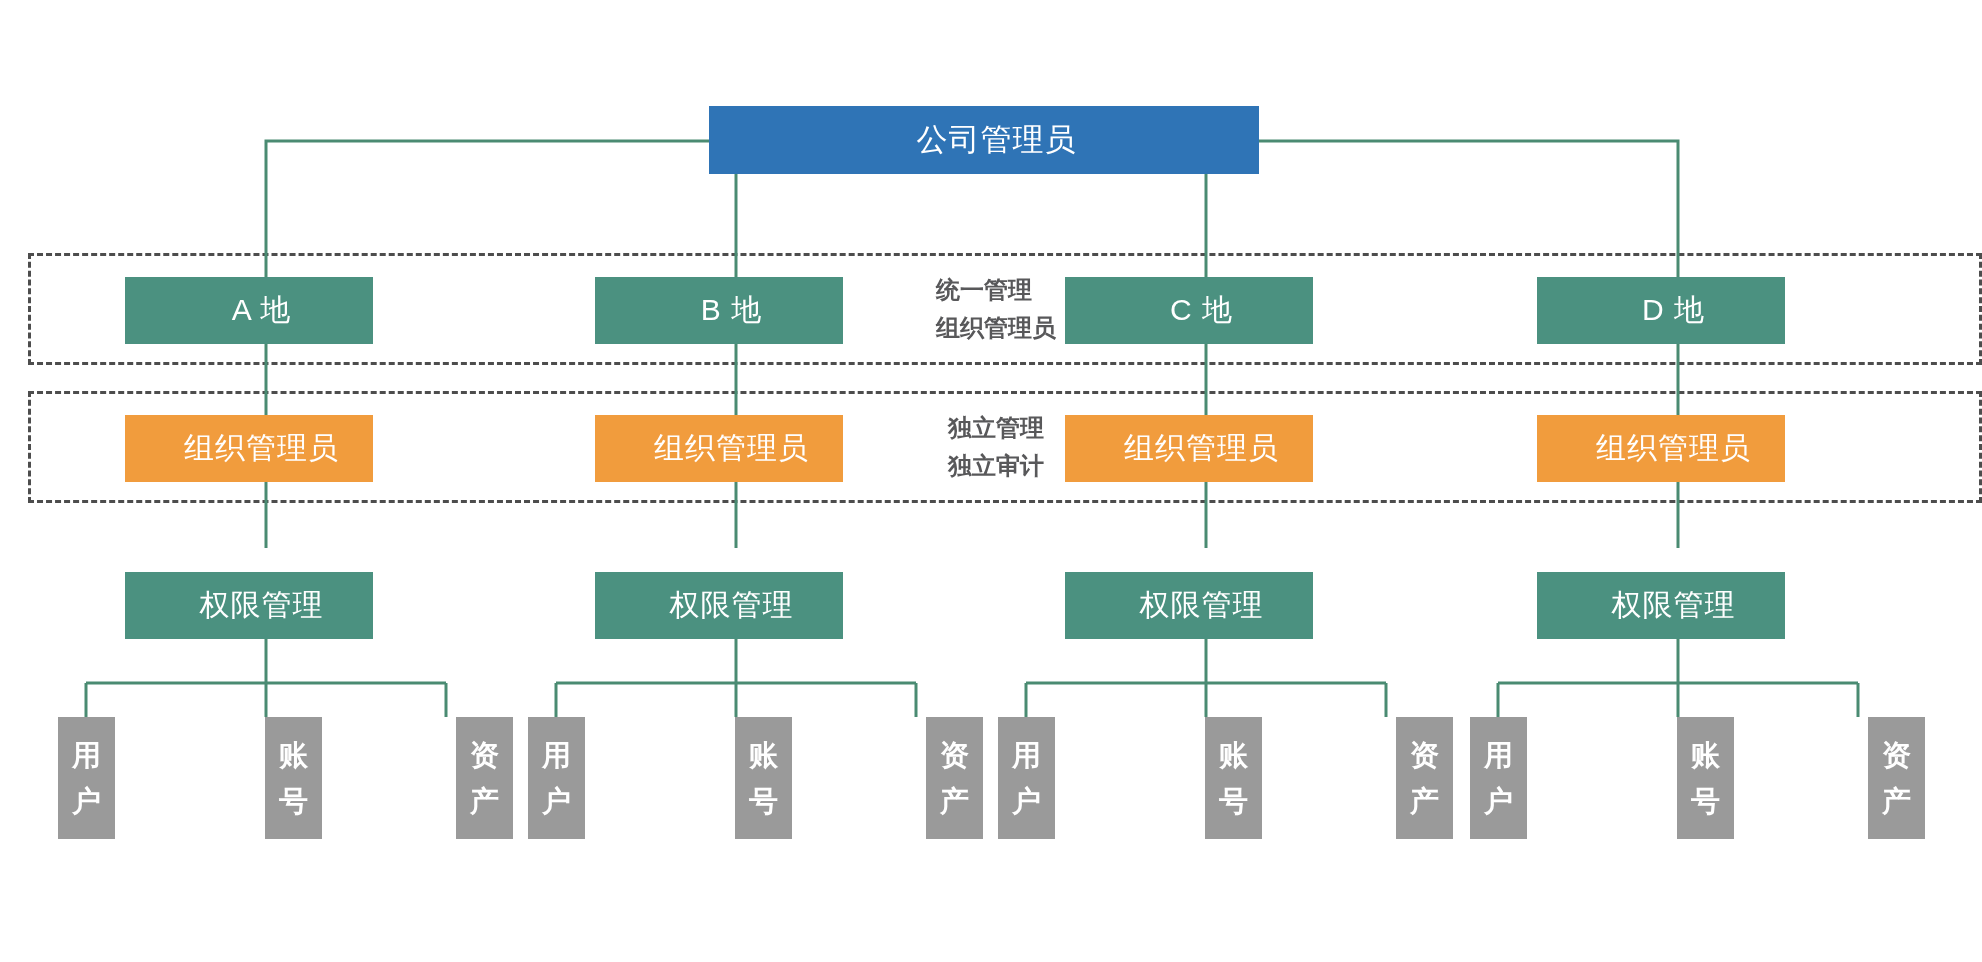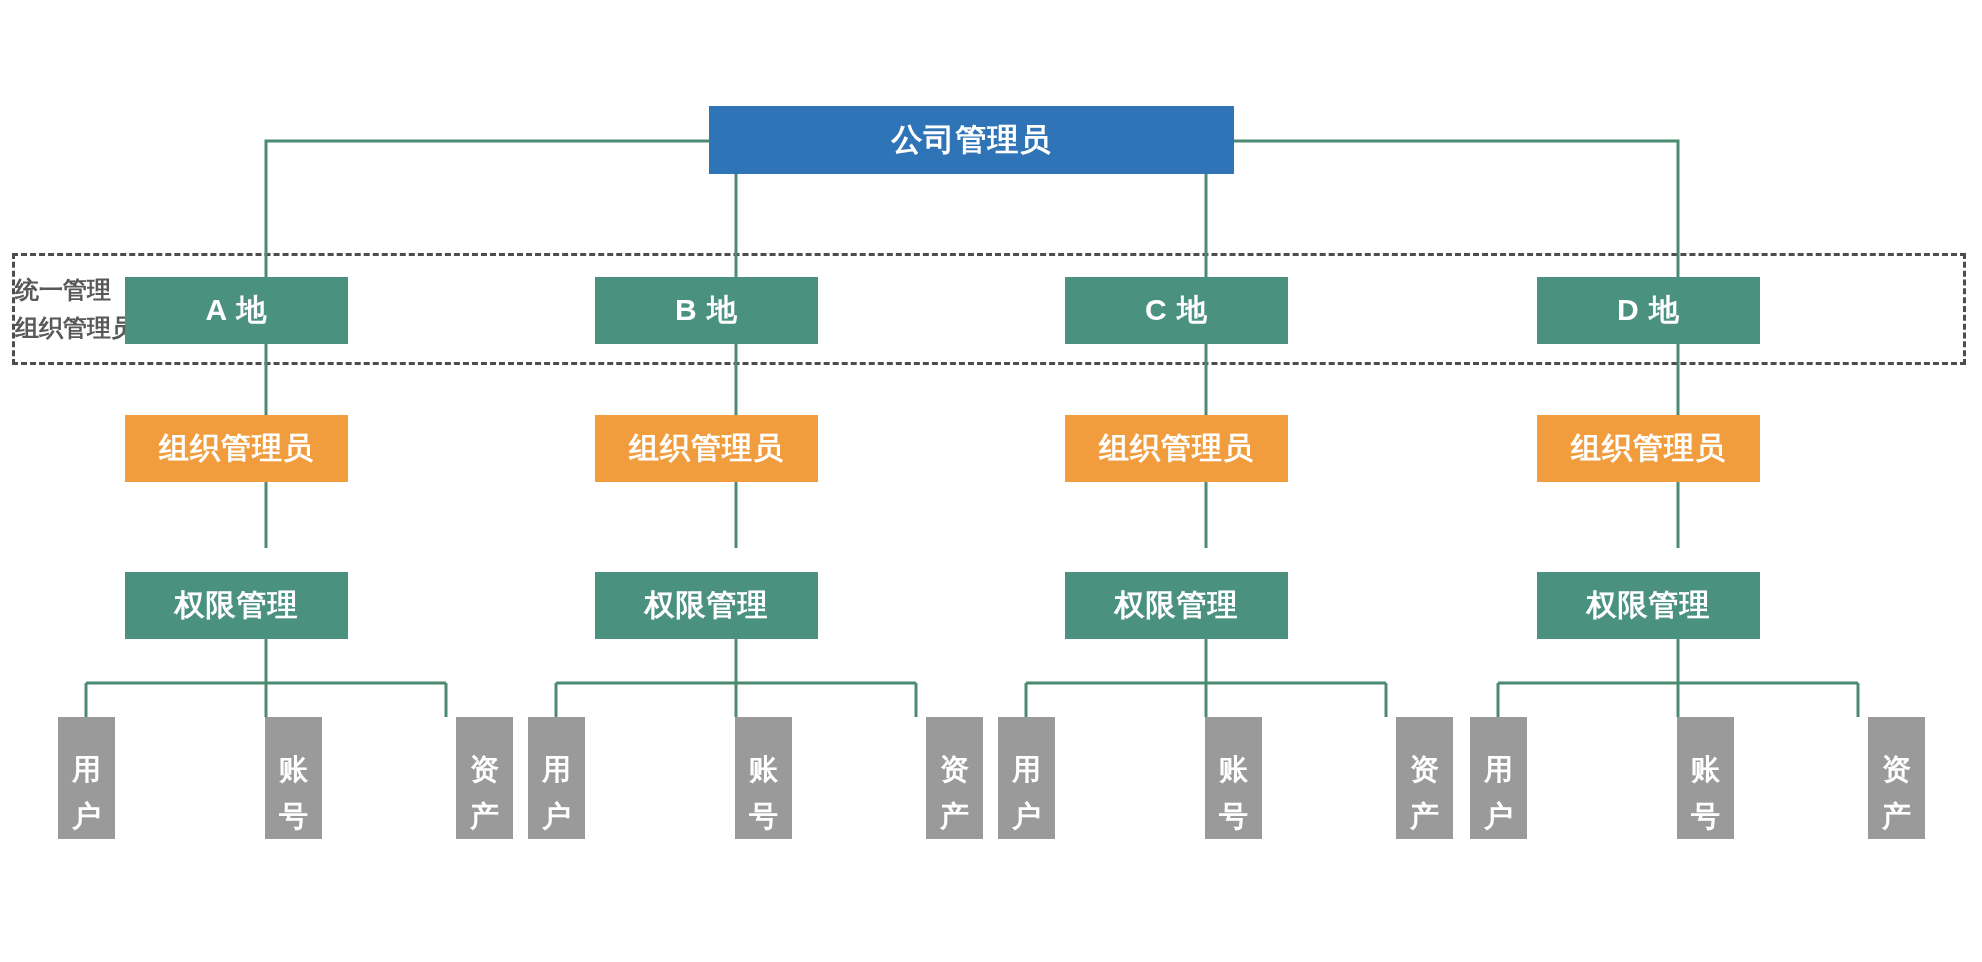--- a/index.html
+++ b/index.html
@@ -21,53 +21,54 @@
   }
   #connectors path {
     fill: none;
     stroke: var(--line, #4A8B72);
     stroke-width: 3;
   }
 
   
   .zone {
     position: absolute;
-    left: 12px;
+    left: 28px;
     width: 1930px;
     height: 106px;
     border: 3px dashed var(--dash, #4D4D4D);
     box-sizing: content-box;
     z-index: 1;
     display: flex;
     align-items: center;
-    justify-content: flex-start;
+    justify-content: center;
     padding-right: 18px;
   }
   .zone-1 { top: 253px; }
   .zone-2 { top: 391px; }
   .zone-label {
     color: var(--zonetext, #58585A);
     font-size: 24px;
     font-weight: bold;
     line-height: 1.6;
     text-align: left;
     z-index: 3;
   }
 
   
   .node {
     position: absolute;
     display: flex;
     align-items: center;
     justify-content: center;
     color: #ffffff;
-    font-weight: bold;
+    font-weight: normal;
     font-size: 30px;
     z-index: 3;
     letter-spacing: 1px;
+    padding-left: 25px;
   }
   .node-company {
     left: 709px; top: 106px;
     width: 525px; height: 68px;
     background: var(--blue, #2F74B6);
     font-size: 31px;
   }
   .node-location   { top: 277px; height: 67px; background: var(--teal, #4B9180); }
   .node-org        { top: 415px; height: 67px; background: var(--orange, #F19C3D); }
   .node-permission { top: 572px; height: 67px; background: var(--teal, #4B9180); }
@@ -76,21 +77,21 @@
     width: 223px;
   }
 
   
   .leaf {
     position: absolute;
     top: 717px;
     width: 57px; height: 122px;
     background: var(--gray, #9A9A9A);
     display: flex;
-    align-items: flex-end;
+    align-items: center;
     justify-content: center;
     z-index: 3;
   }
   .leaf span {
     display: inline-block;
     width: 1em;
     font-size: 29px;
     font-weight: bold;
     color: #ffffff;
     line-height: 1.6;
@@ -123,20 +124,26 @@
     <path d="M1678 344 V415 M1678 482 V548 M1678 615 V683 M1498 683 H1858 M1498 683 V717 M1678 683 V717 M1858 683 V717"></path>
   </svg>
 
   <div class="zone zone-1">
     <div class="zone-label">
       <div>统一管理</div>
       <div>组织管理员</div>
     </div>
   </div>
 
+  <div class="zone zone-2">
+    <div class="zone-label">
+      <div>独立管理</div>
+      <div>独立审计</div>
+    </div>
+  </div>
 
   <div class="node node-company">公司管理员</div>
 
   <div class="group-a">
     <div class="node node-wide node-location">A 地</div>
     <div class="node node-wide node-org">组织管理员</div>
     <div class="node node-wide node-permission">权限管理</div>
     <div class="leaf leaf-1">
         <span>用户</span>
       </div>

